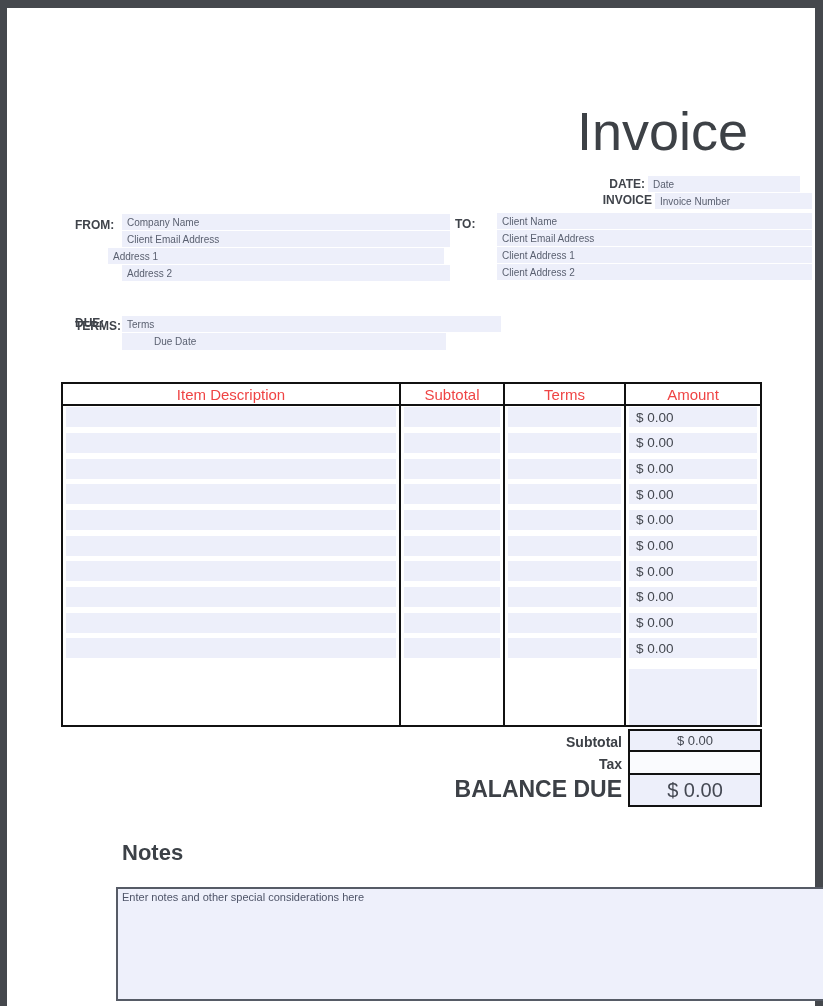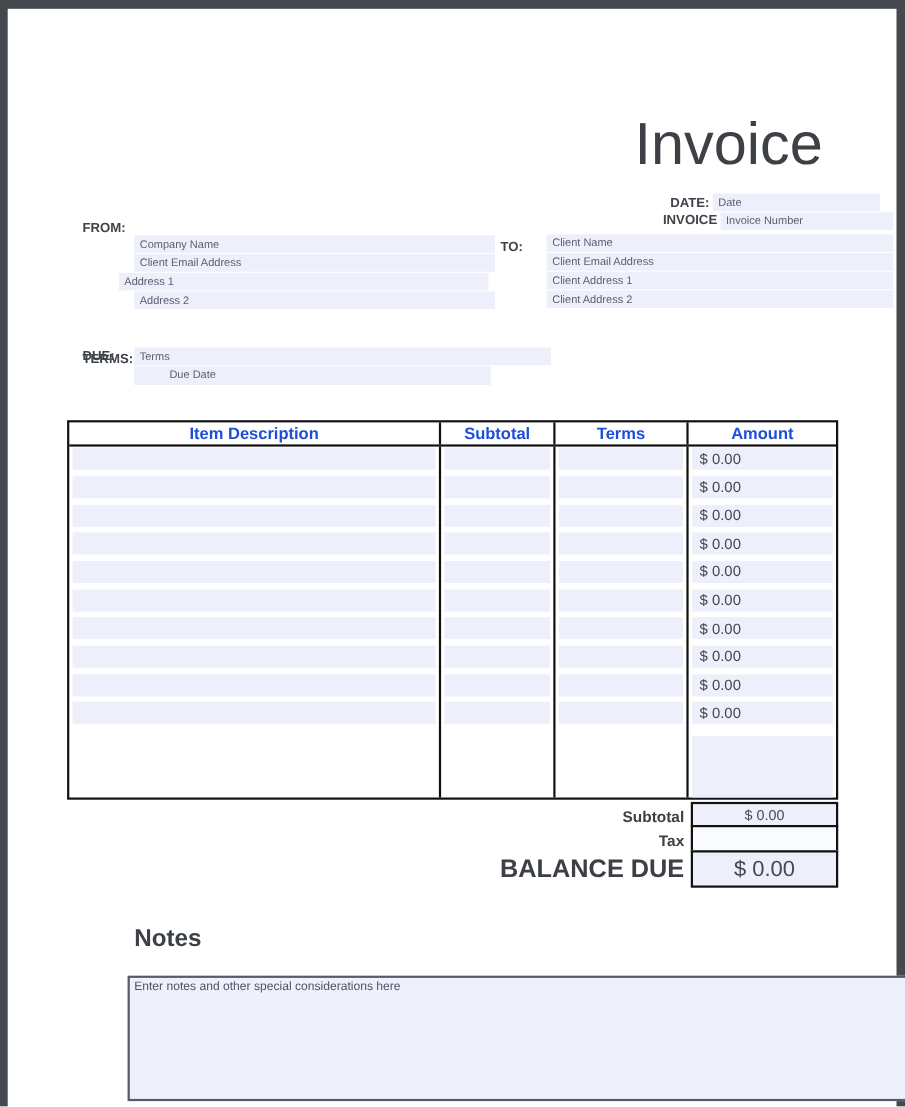--- a/index.html
+++ b/index.html
@@ -44,21 +44,21 @@
   #terms-input { left:122px; top:316px; width:379px; }
   #due-input   { left:122px; top:333px; width:324px; height:17px;padding-left:32px; }
 
   
   .items-table {
     position:absolute; left:61px; top:382px; width:701px; height:345px;
     border:2px solid #111; display:flex; flex-direction:column; background:#fff;
   }
   .items-header { display:flex; height:26px; border-bottom:2px solid #111; }
   .items-header .hcell {
-    font-weight:bold; font-size:15px; color:#1d4ed8;
+    font-weight:normal; font-size:15px; color:#ef4444;
     display:flex; align-items:center; justify-content:center;
   }
   .items-body { display:flex; flex:1; }
   .col { display:flex; flex-direction:column; padding-top:1px; }
   .c0 { width:338px; border-right:2px solid #111; }
   .c1 { width:104px; border-right:2px solid #111; }
   .c2 { width:121px; border-right:2px solid #111; }
   .c3 { width:134px; }
   input.bar {
     flex:none; height:20px; margin:0 3px 5.7px 3px; background:#edeffa;
@@ -97,21 +97,21 @@
 <div class="frame-left"></div>
 <div class="frame-right"></div>
 
 <div class="page-title">Invoice</div>
 
 <div class="lbl r-align" style="top:177px; right:178px;">DATE:</div>
 <input class="field" id="date-input" placeholder="Date" style="">
 <div class="lbl r-align" style="top:193px; right:171px;">INVOICE</div>
 <input class="field" id="invoice-input" placeholder="Invoice Number" style="">
 
-<div class="lbl" style="left:75px; top:200px;">FROM:</div>
+<div class="lbl" style="left:75px; top:218px;">FROM:</div>
 <input class="field from-f0" placeholder="Company Name" style="">
 <input class="field from-f1" placeholder="Client Email Address" style="">
 <input class="field from-f2" placeholder="Address 1" style="">
 <input class="field from-f3" placeholder="Address 2" style="">
 
 <div class="lbl" style="left:455px; top:217px;">TO:</div>
 <input class="field to-f0" placeholder="Client Name" style="">
 <input class="field to-f1" placeholder="Client Email Address" style="">
 <input class="field to-f2" placeholder="Client Address 1" style="">
 <input class="field to-f3" placeholder="Client Address 2" style="">

